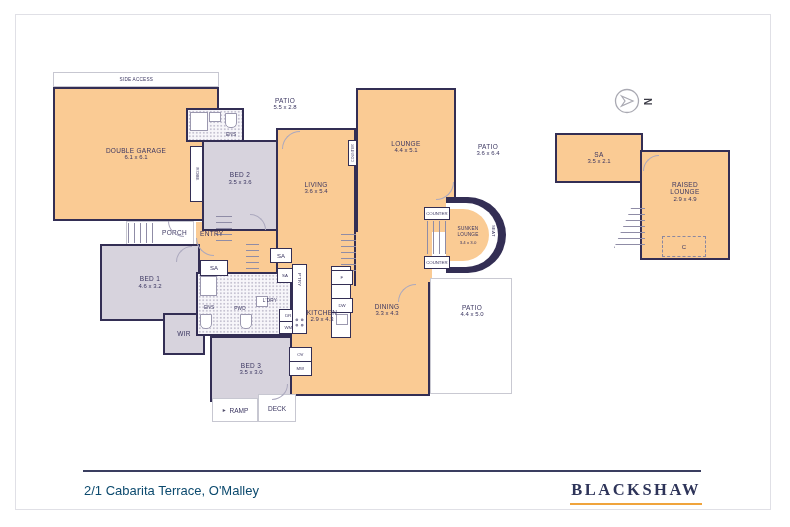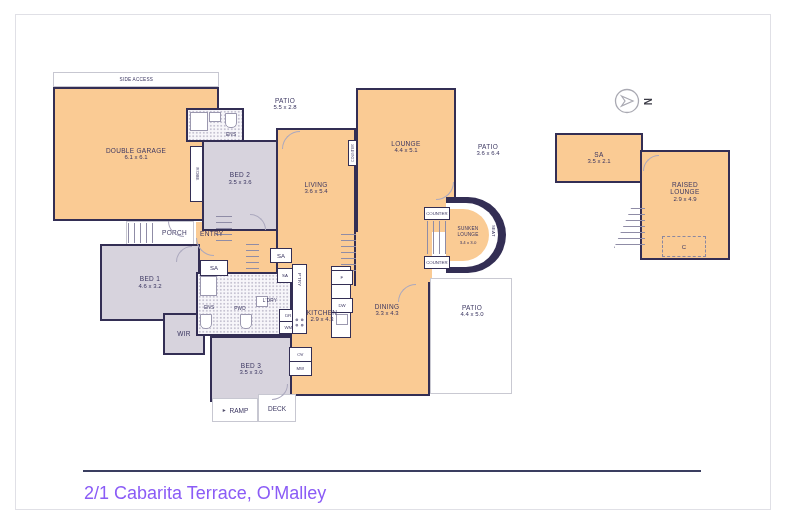--- a/index.html
+++ b/index.html
@@ -26,21 +26,21 @@
   .door{position:absolute;z-index:3;border-left:1px solid #ABA8BE;border-bottom:1px solid #ABA8BE;
         border-radius:0 0 0 100%;}
   .stairs-v{position:absolute;z-index:3;background:repeating-linear-gradient(to bottom,#8F8CA6 0 1px,transparent 1px 6px);}
   .stairs-h{position:absolute;z-index:3;background:repeating-linear-gradient(to right,#8F8CA6 0 1px,transparent 1px 6px);}
   .cooktop{position:absolute;z-index:5;width:13px;height:13px;background:
     radial-gradient(circle at 30% 30%,#8F8CA6 1.2px,transparent 1.7px),
     radial-gradient(circle at 70% 30%,#8F8CA6 1.2px,transparent 1.7px),
     radial-gradient(circle at 30% 70%,#8F8CA6 1.2px,transparent 1.7px),
     radial-gradient(circle at 70% 70%,#8F8CA6 1.2px,transparent 1.7px);}
   .footer-line{position:absolute;background:#3A3E60;}
-  .address{position:absolute;font-size:18px;color:#8b5cf6;}
+  .address{position:absolute;font-size:13px;color:#0c4a6e;}
   .brand{position:absolute;font-family:"Liberation Serif",serif;font-weight:bold;font-size:16.5px;
          letter-spacing:2.5px;color:#2E3459;border-bottom:2px solid #F0A43C;padding:0 1px 3px 1px;}
   .compass-n{position:absolute;z-index:5;font-weight:bold;font-size:10px;color:#3B3B46;transform:rotate(90deg);}
   .cbox-dashed{position:absolute;z-index:4;border:1px dashed #8A87A0;display:flex;align-items:center;
          justify-content:center;font-size:6px;color:#3A3560;}
 </style>
 </head>
 <body>
 
 <div class="stage">
@@ -287,14 +287,15 @@
 
   <div class="stairs-v" style="left:614px;top:208px;width:30px;height:40px;border-left:1px solid #8F8CA6;
               clip-path:polygon(100% 0,100% 100%,0 100%,55% 0);"></div>
 
   <div class="cbox-dashed" style="left:662px;top:236px;width:42px;height:19px;">
     <span>C</span>
   </div>
 
   <div class="footer-line" style="left:83px;top:470px;width:618px;height:2px;"></div>
   <div class="address" style="left:84px;top:483px;">2/1 Cabarita Terrace, O'Malley</div>
+  <div class="brand" style="right:88px;top:480px;">BLACKSHAW</div>
 
 </div>
 
 </body></html>

